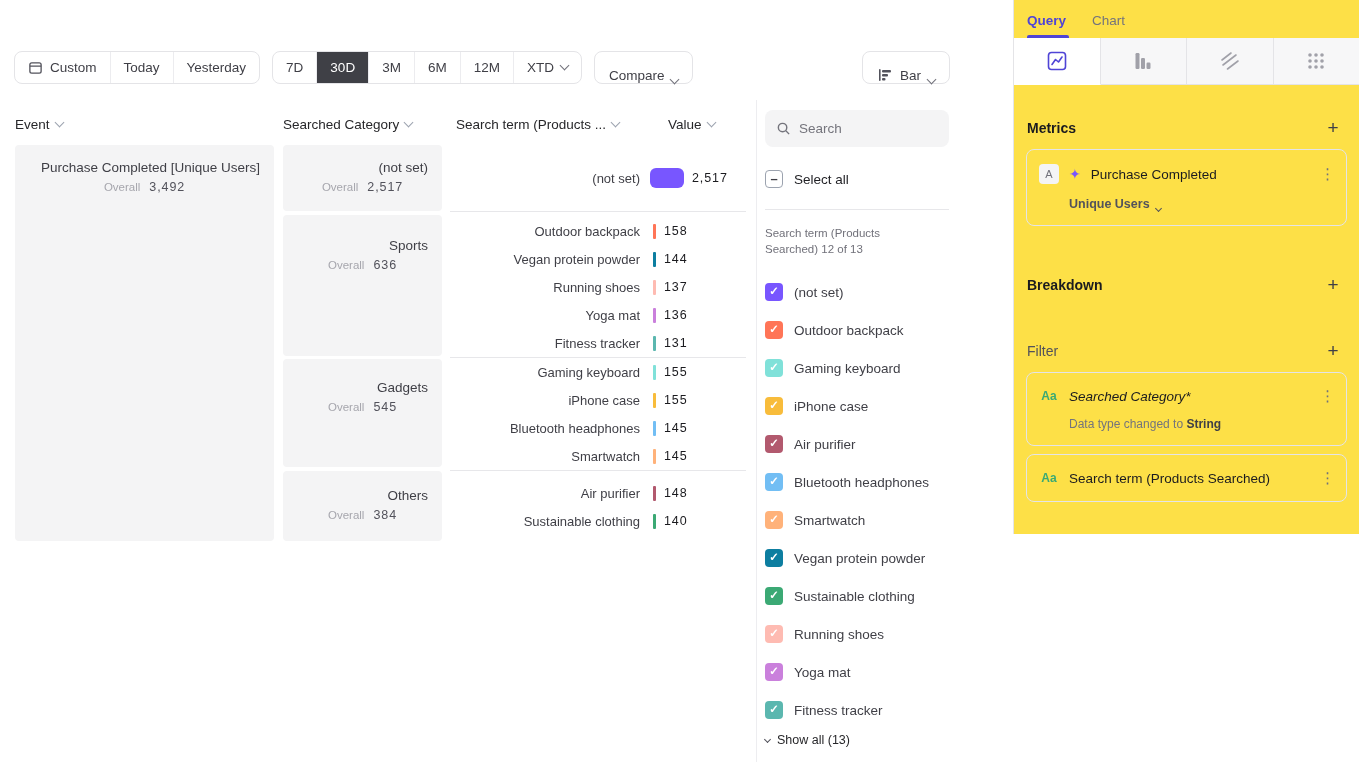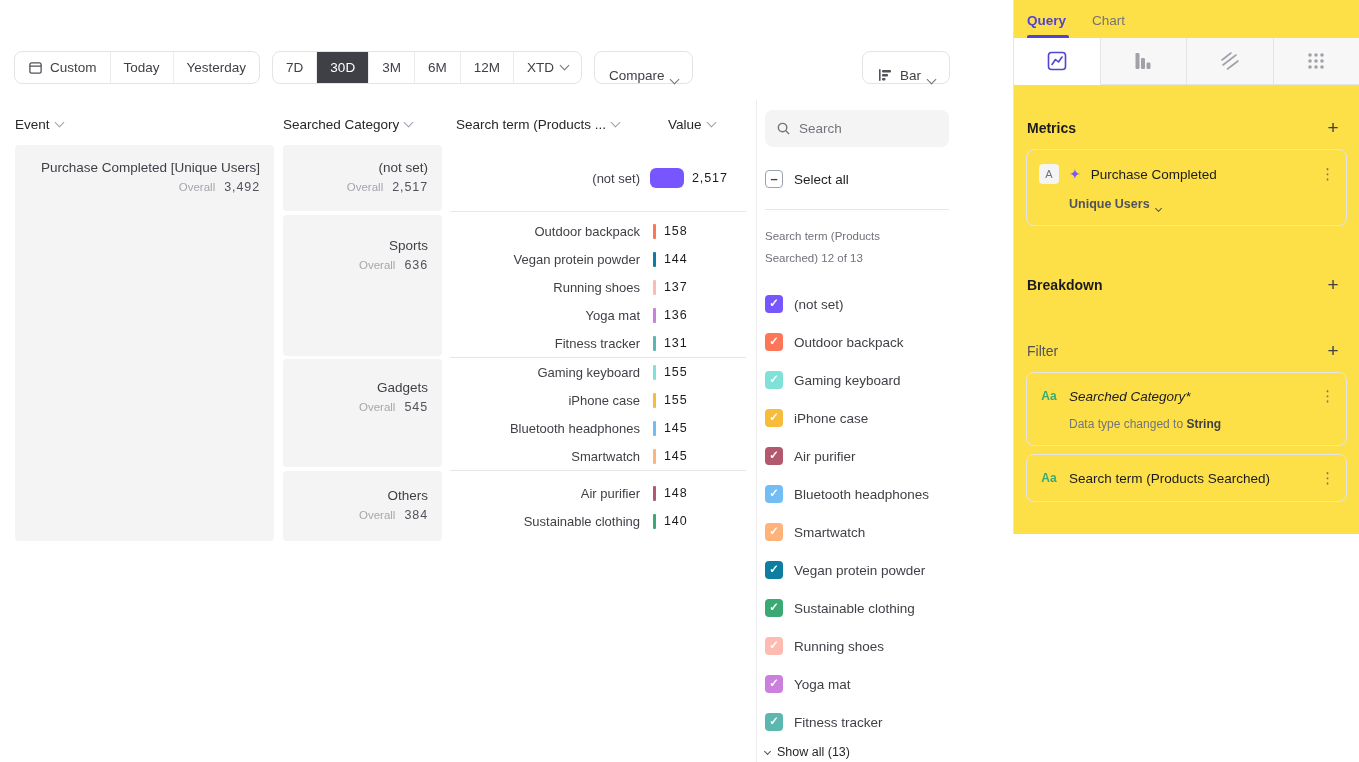--- a/index.html
+++ b/index.html
@@ -14,21 +14,21 @@
   .seg-item.selected{background:#3f4046;color:#fff}
   .btn{display:flex;align-items:flex-end;gap:7px;border:1px solid #e4e4e7;border-radius:8px;height:33px;padding:0 14px;background:#fff;color:#3f3f46;cursor:pointer;white-space:nowrap}
   .bar-btn{position:absolute;top:51px;left:862px}
   .chev{width:7px;height:7px;border-right:1.5px solid #71717a;border-bottom:1.5px solid #71717a;transform:rotate(45deg);margin-top:-4px;flex:none}
   .chev.light{border-color:#9ca3af}
   
   .th{position:absolute;top:117px;display:flex;align-items:center;gap:6px;color:#27272a;cursor:pointer}
   .th.right{justify-content:flex-start}
   .cell{position:absolute;background:#f4f4f5;border-radius:4px;padding:14px 14px 0;text-align:right}
   .cell .name{font-size:13.5px;color:#3f3f46;line-height:18px}
-  .overall{margin-top:3px;display:flex;justify-content:flex-end;align-items:baseline;gap:9px}
+  .overall{margin-top:3px;display:flex;justify-content:center;align-items:baseline;gap:9px}
   .olabel{color:#a6a6ad;font-size:11.5px}
   .oval{color:#52525b;font-size:12.5px;font-variant-numeric:tabular-nums;letter-spacing:.9px}
   .rows{position:absolute;left:450px;width:296px}
   .trow{height:28px;display:flex;align-items:center}
   .term{width:190px;text-align:right;font-size:13px;color:#3f3f46}
   .tick{width:3px;height:15px;border-radius:1px;margin-left:13px;flex:none}
   .tick.pill{width:34px;height:20px;border-radius:6px;margin-left:10px}
   .val{margin-left:8px;font-size:12.5px;color:#1b1b1f;font-variant-numeric:tabular-nums;letter-spacing:.9px}
   .gdiv{position:absolute;left:450px;width:296px;border-top:1px solid #e7e7ea}
   
@@ -36,21 +36,21 @@
   .search{width:184px;height:37px;background:#f4f4f5;border-radius:8px;display:flex;align-items:center;gap:8px;padding:0 11px}
   .search input{border:none;background:transparent;outline:none;width:100%;font-family:inherit;font-size:13.5px;color:#3f3f46}
   .search input::placeholder{color:#74747c}
   .selectall{margin-top:22px;display:flex;align-items:center;gap:11px;height:20px;cursor:pointer}
   .sa-label{color:#1f1f23}
   .cb{width:18px;height:18px;border-radius:4px;flex:none;display:flex;align-items:center;justify-content:center;color:#fff;cursor:pointer}
   .cb.ind{border:1.5px solid #9ca3af;background:#fff;color:#3f3f46}
   .cb.ind::after{content:"–";font-size:13px;font-weight:700;line-height:1;margin-top:-2px}
   .cb.checked::after{content:"✓";font-size:11.5px;font-weight:700;line-height:1}
   .ldiv{width:184px;border-top:1px solid #e7e7ea;margin-top:20px}
-  .glabel{margin-top:15px;width:168px;font-size:11.5px;line-height:22px;color:#71717a}
+  .glabel{margin-top:15px;width:168px;font-size:11.5px;line-height:16px;color:#71717a}
   .litems{margin-top:16px}
   .litem{display:flex;align-items:center;gap:11px;height:38px;cursor:pointer}
   .llabel{color:#3f3f46}
   .showall{display:flex;align-items:center;gap:7px;margin-top:4px;color:#27272a;font-size:12.5px;font-weight:500;cursor:pointer}
   .chev.sm{width:5px;height:5px;margin-top:-2px;border-color:#52525b}
   
   .qpanel{position:absolute;left:1013px;top:0;width:346px;height:534px;border-left:1px solid #e4e4e7;background:#fde047}
   .qtabs{display:flex;gap:26px;padding:13px 0 0 13px;height:38px;position:relative}
   .qtab{cursor:pointer}
   .qtab.active{color:#4f44d6;font-weight:700}

